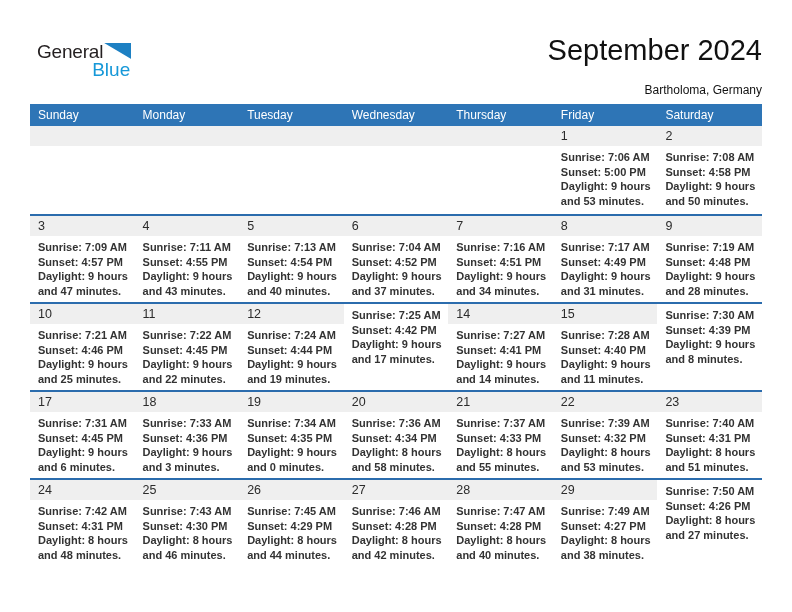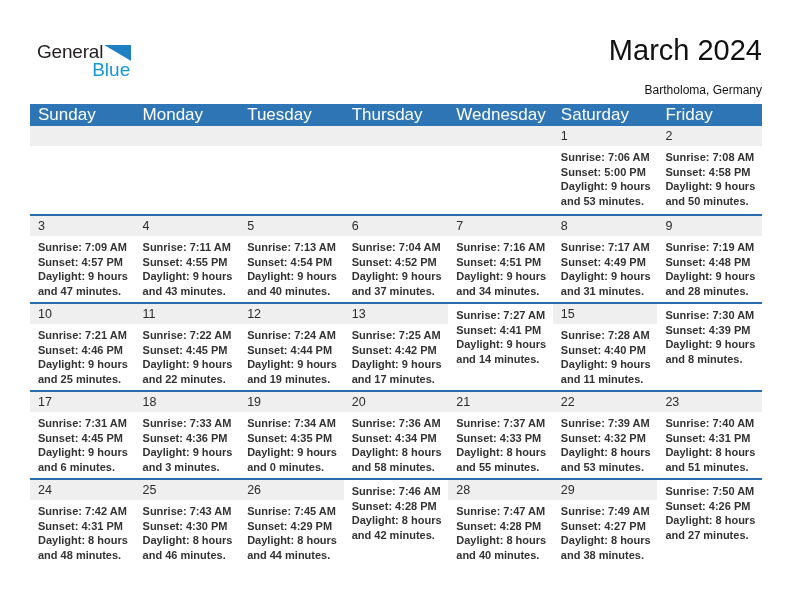--- a/index.html
+++ b/index.html
@@ -2,36 +2,36 @@
 <html><head>
 <meta charset="utf-8">
 <style>
   * { margin:0; padding:0; box-sizing:border-box; }
   html,body { background:#ffffff; }
   body { font-family:"Liberation Sans", sans-serif; }
   .page{ position:relative; width:792px; height:612px; background:#ffffff; overflow:hidden; margin:0 auto; }
 
   
   .logo{ position:absolute; left:37px; top:41px; }
-  .logo-row1{ display:flex; align-items:flex-end; }
+  .logo-row1{ display:flex; align-items:center; }
   .logo-general{ font-size:19px; color:#231f20; letter-spacing:-0.2px; }
   .logo-triangle{ width:27px; height:16px; background:#1d80c3;
                   clip-path:polygon(0 0,100% 0,100% 100%); margin-left:1px; margin-bottom:2px; }
   .logo-row2{ text-align:right; margin-top:-4px; padding-right:1px; }
   .logo-blue{ font-size:19px; color:#1698d8; }
 
   
   .titles{ position:absolute; top:34px; right:30px; text-align:right; }
   .title{ font-size:29px; font-weight:400; color:#111111; line-height:1.15; }
   .subtitle{ font-size:12px; font-weight:400; color:#111111; margin-top:16px; }
 
   
   .calendar{ position:absolute; left:30px; top:104px; width:732px; }
   .weekday-header{ display:grid; grid-template-columns:repeat(7,1fr); background:#2e75b6; height:22px; }
-  .weekday{ color:#ffffff; font-size:17px; line-height:22px; padding-left:8px;
+  .weekday{ color:#ffffff; font-size:12px; line-height:22px; padding-left:8px;
             white-space:nowrap; overflow:hidden; }
   .weeks{ width:100%; }
   .week{ display:grid; grid-template-columns:repeat(7,1fr); height:88px; }
   .week + .week{ border-top:2px solid #2b6cad; }
   .cell{ overflow:hidden; }
   .num{ height:20px; background:#efefef; font-size:12.5px; line-height:21px;
         padding-left:8px; color:#2b2b2b; }
   .details{ padding:4px 3px 0 8px; font-size:11px; line-height:14.6px; color:#333333;font-weight:bold; }
   .dline{ white-space:nowrap; }
 </style>
@@ -44,33 +44,33 @@
     <div class="logo-row1">
       <span class="logo-general">General</span>
       <span class="logo-triangle"></span>
     </div>
     <div class="logo-row2">
       <span class="logo-blue">Blue</span>
     </div>
   </div>
 
   <div class="titles">
-    <div class="title">March 2024</div>
+    <div class="title">September 2024</div>
     <div class="subtitle">Bartholoma, Germany</div>
   </div>
 
   <div class="calendar">
     <div class="weekday-header">
       <div class="weekday">Sunday</div>
       <div class="weekday">Monday</div>
       <div class="weekday">Tuesday</div>
+      <div class="weekday">Wednesday</div>
       <div class="weekday">Thursday</div>
-      <div class="weekday">Wednesday</div>
+      <div class="weekday">Friday</div>
       <div class="weekday">Saturday</div>
-      <div class="weekday">Friday</div>
     </div>
     <div class="weeks">
         <div class="week">
           <div class="cell">
             <div class="num"></div>
             <div class="details"></div>
           </div>
           <div class="cell">
             <div class="num"></div>
             <div class="details"></div>
@@ -193,29 +193,29 @@
           <div class="cell">
             <div class="num">12</div>
             <div class="details">
               <div class="dline">Sunrise: 7:24 AM</div>
               <div class="dline">Sunset: 4:44 PM</div>
               <div class="dline">Daylight: 9 hours</div>
               <div class="dline">and 19 minutes.</div>
             </div>
           </div>
           <div class="cell">
-            <div class="num">13</div>
             <div class="details">
               <div class="dline">Sunrise: 7:25 AM</div>
               <div class="dline">Sunset: 4:42 PM</div>
               <div class="dline">Daylight: 9 hours</div>
               <div class="dline">and 17 minutes.</div>
             </div>
           </div>
           <div class="cell">
+            <div class="num">14</div>
             <div class="details">
               <div class="dline">Sunrise: 7:27 AM</div>
               <div class="dline">Sunset: 4:41 PM</div>
               <div class="dline">Daylight: 9 hours</div>
               <div class="dline">and 14 minutes.</div>
             </div>
           </div>
           <div class="cell">
             <div class="num">15</div>
             <div class="details">
@@ -321,20 +321,21 @@
           <div class="cell">
             <div class="num">26</div>
             <div class="details">
               <div class="dline">Sunrise: 7:45 AM</div>
               <div class="dline">Sunset: 4:29 PM</div>
               <div class="dline">Daylight: 8 hours</div>
               <div class="dline">and 44 minutes.</div>
             </div>
           </div>
           <div class="cell">
+            <div class="num">27</div>
             <div class="details">
               <div class="dline">Sunrise: 7:46 AM</div>
               <div class="dline">Sunset: 4:28 PM</div>
               <div class="dline">Daylight: 8 hours</div>
               <div class="dline">and 42 minutes.</div>
             </div>
           </div>
           <div class="cell">
             <div class="num">28</div>
             <div class="details">

